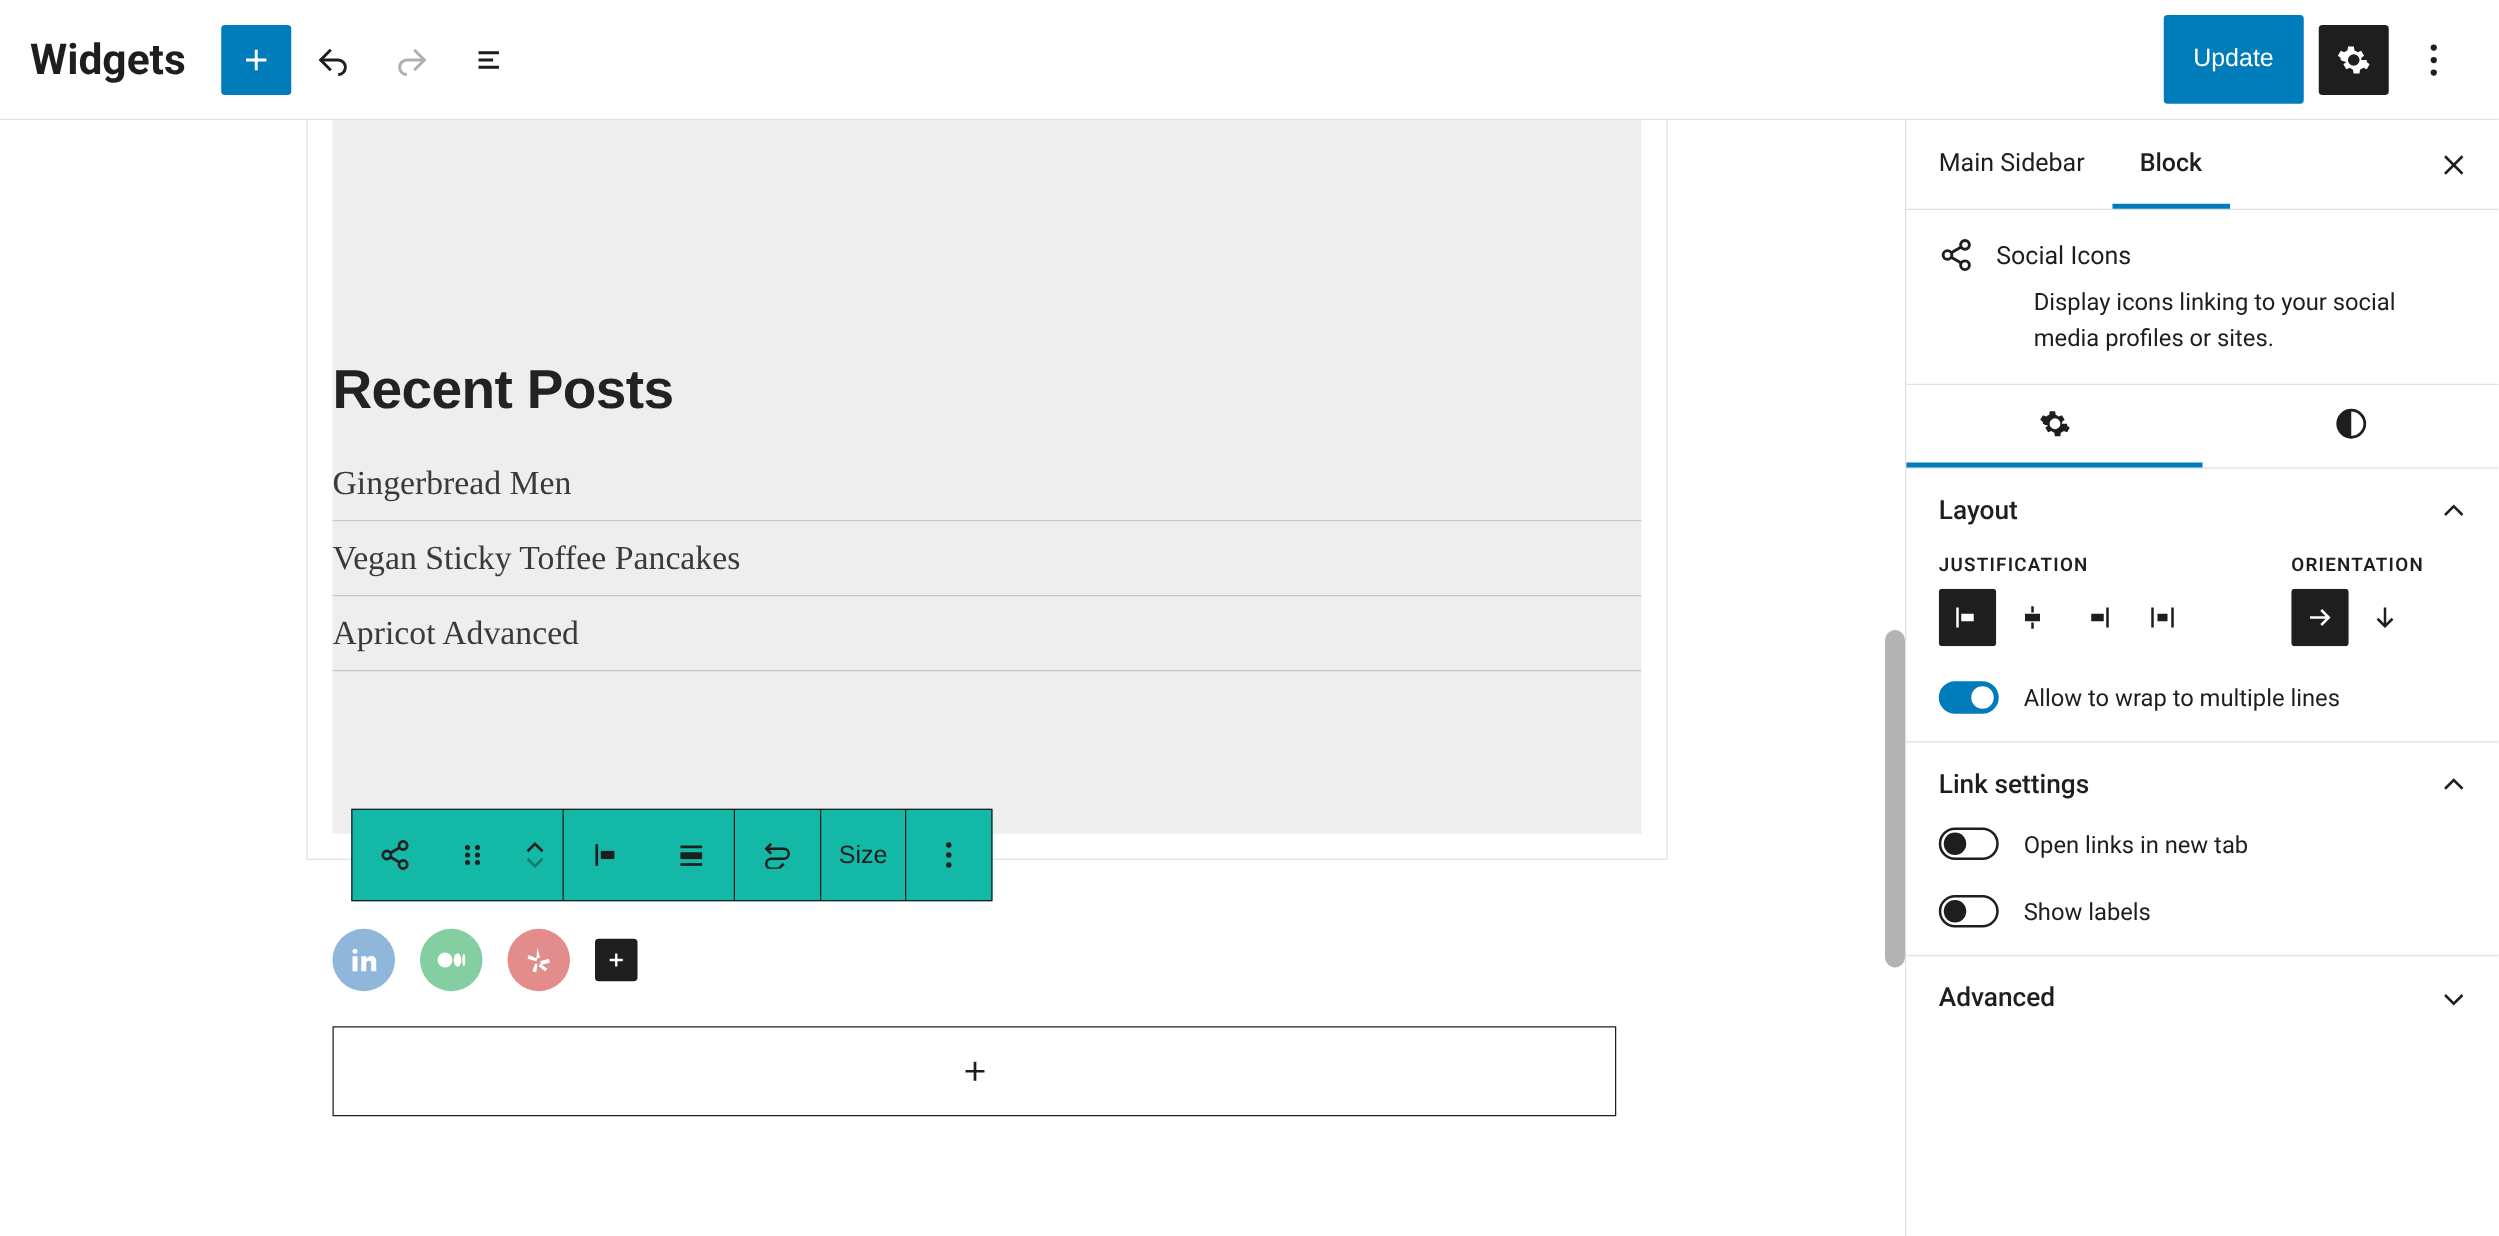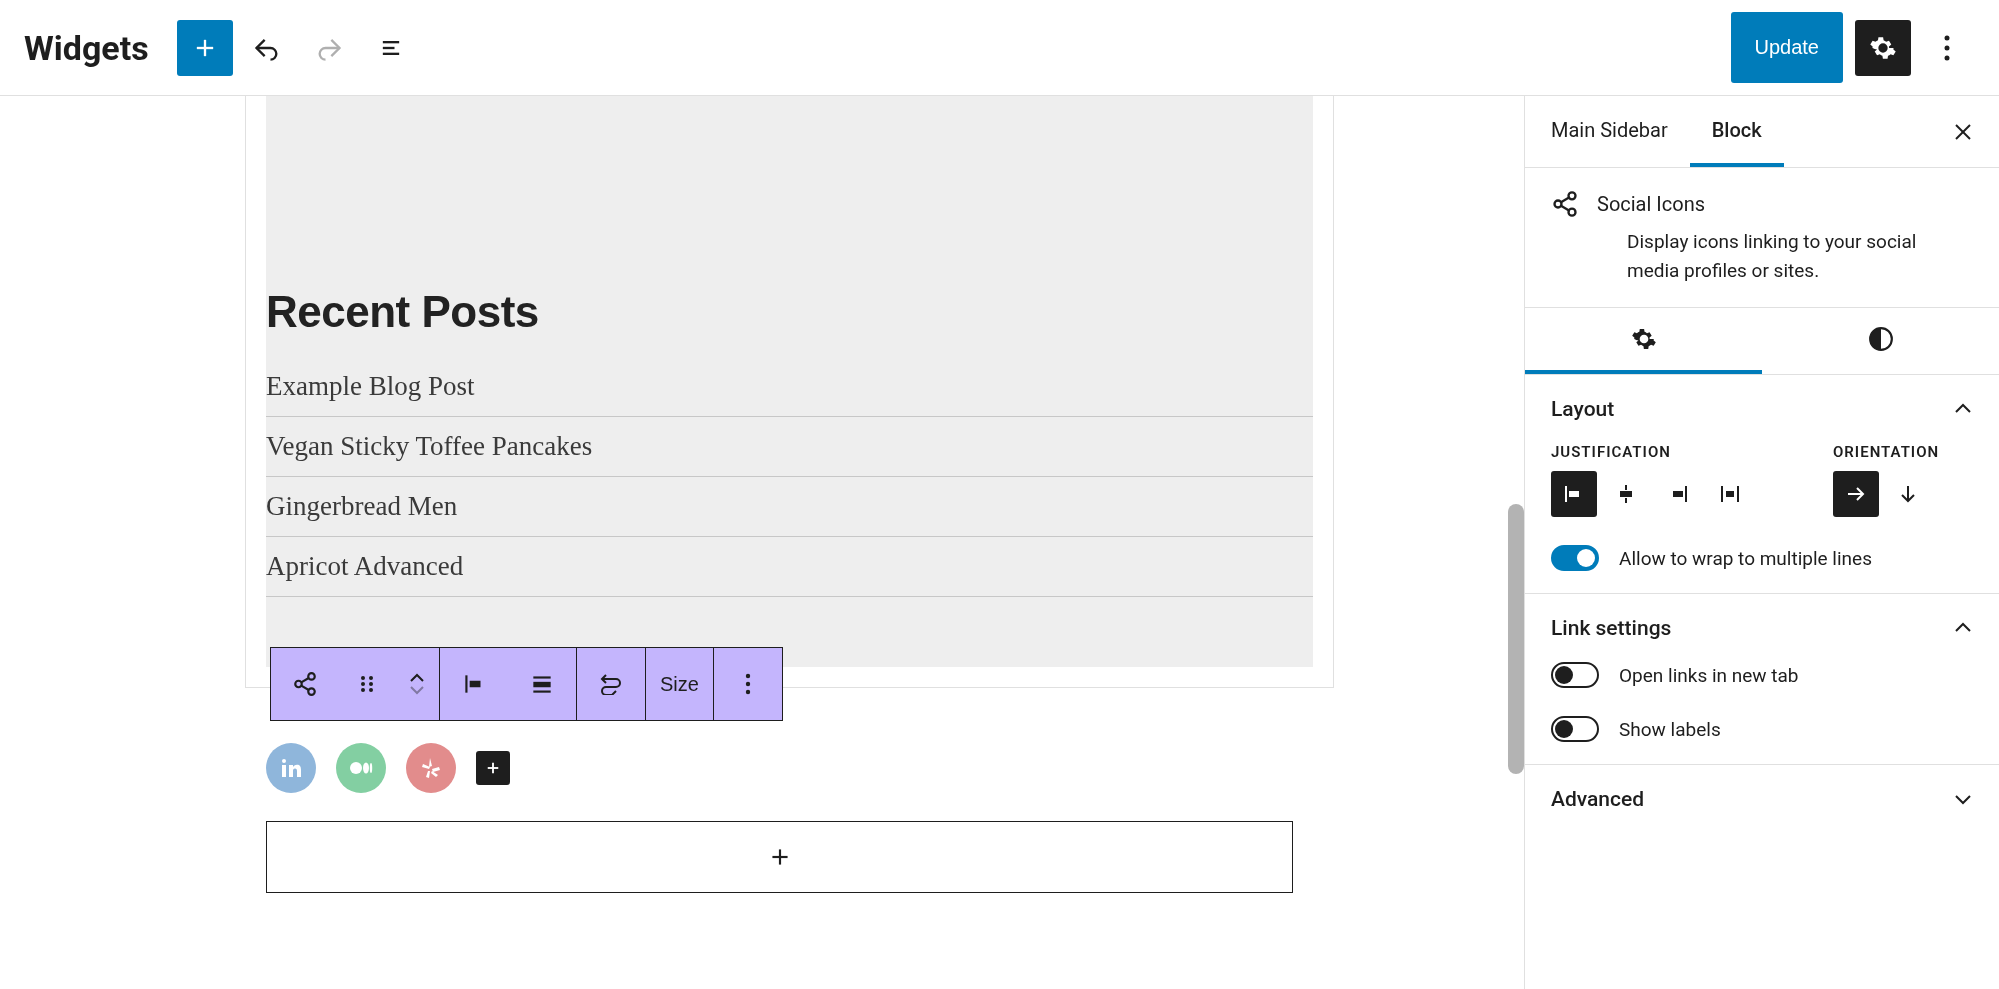--- a/index.html
+++ b/index.html
@@ -118,24 +118,24 @@
   .post-list li {
     font-family: Georgia, "Times New Roman", serif;
     font-size: 27px;
     color: #3a3a3a;
     padding: 14px 0;
     border-bottom: 1px solid #c7c7c7;
   }
   
   .block-toolbar {
     position: absolute;
-    left: 4px;
+    left: 15px;
     top: 690px;
     display: flex;
-    background: #c4b5fd;
+    background: #14b8a6;
     border: 1px solid #1e1e1e;
   }
   .toolbar-group {
     display: flex;
     align-items: center;
     border-right: 1px solid #1e1e1e;
   }
   .toolbar-group:last-child { border-right: none; }
   .toolbar-btn {
     width: 68px;
@@ -402,23 +402,22 @@
 
 <div class="main">
 
   <div class="canvas">
     <div class="widget-frame">
       <div class="widget-body">
 
         <div class="recent-posts">
           <h2 class="recent-heading">Recent Posts</h2>
           <ul class="post-list">
-            <li>Example Blog Post</li>
+            <li>Gingerbread Men</li>
             <li>Vegan Sticky Toffee Pancakes</li>
-            <li>Gingerbread Men</li>
             <li>Apricot Advanced</li>
           </ul>
         </div>
 
         <div class="block-toolbar">
           <div class="toolbar-group">
             <button class="btn toolbar-btn">
               <svg width="26" height="26" viewBox="0 0 24 24" fill="none" stroke="#1e1e1e" stroke-width="2">
                   <circle cx="18" cy="5" r="3"></circle>
                   <circle cx="6" cy="12" r="3"></circle>

